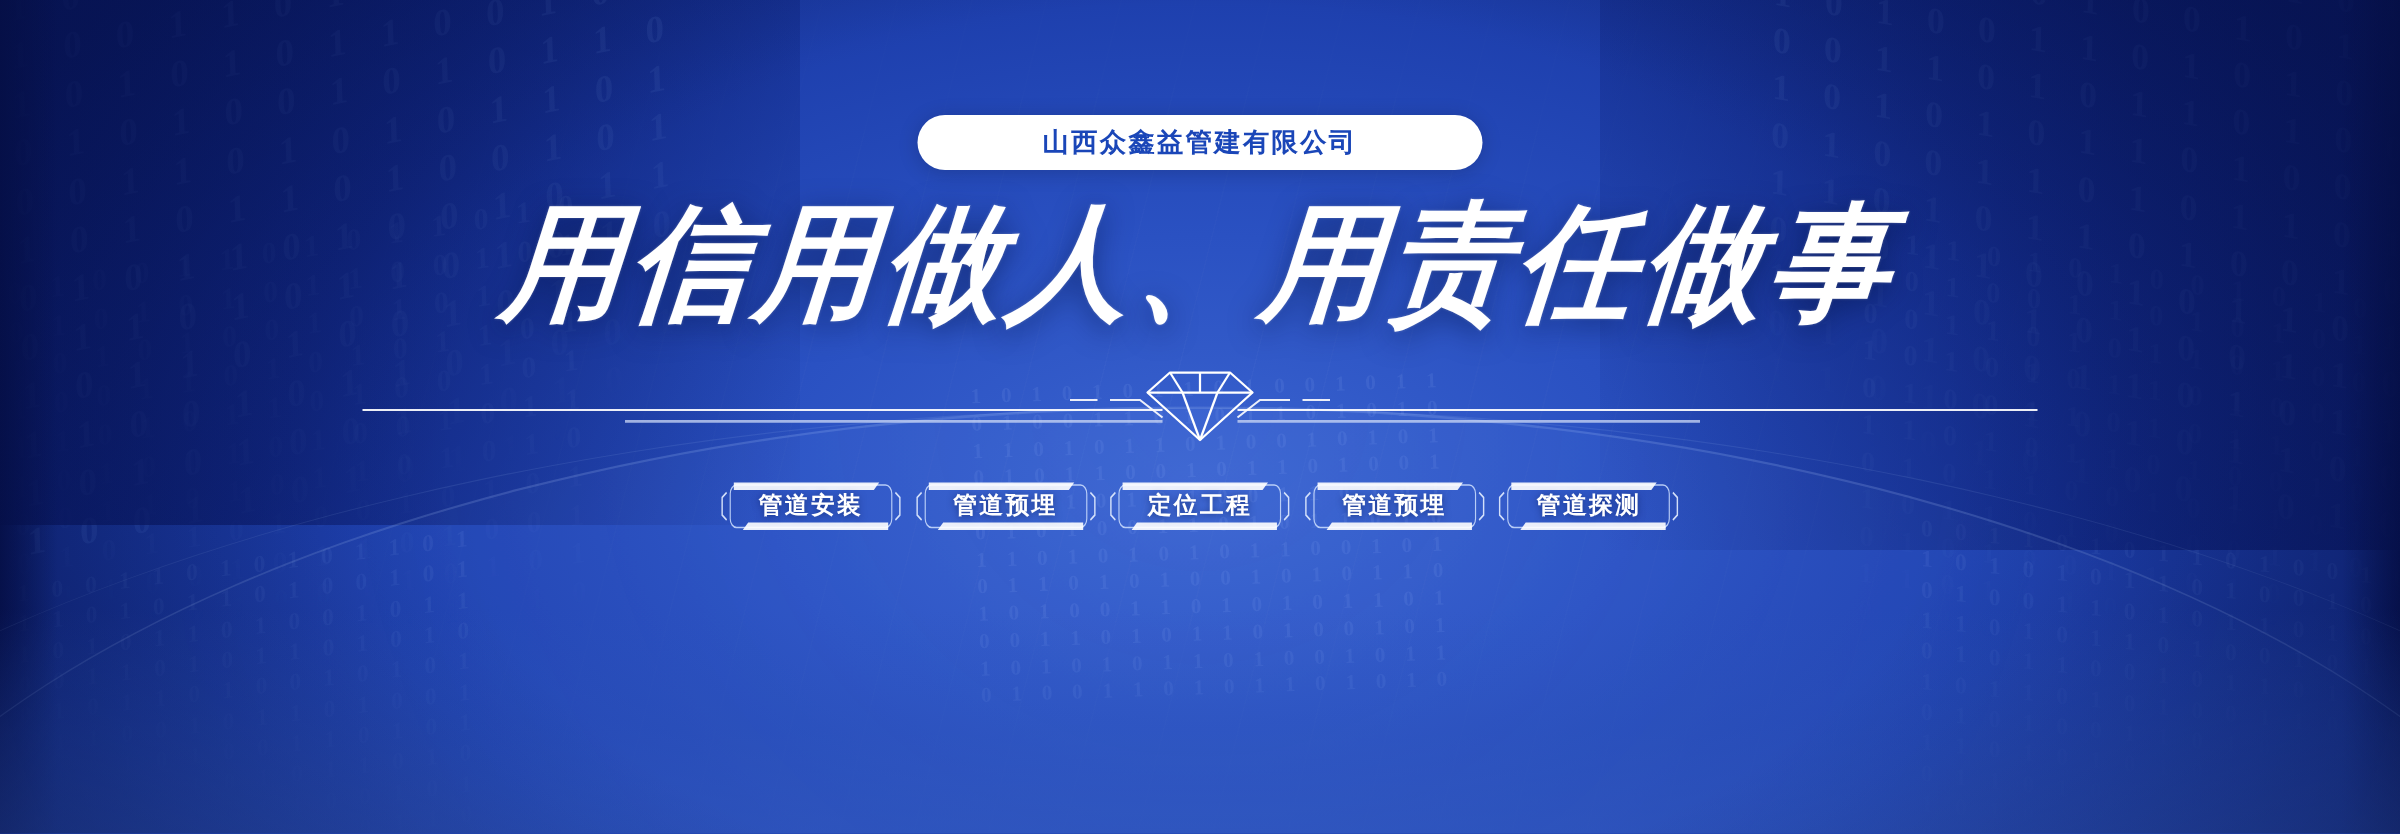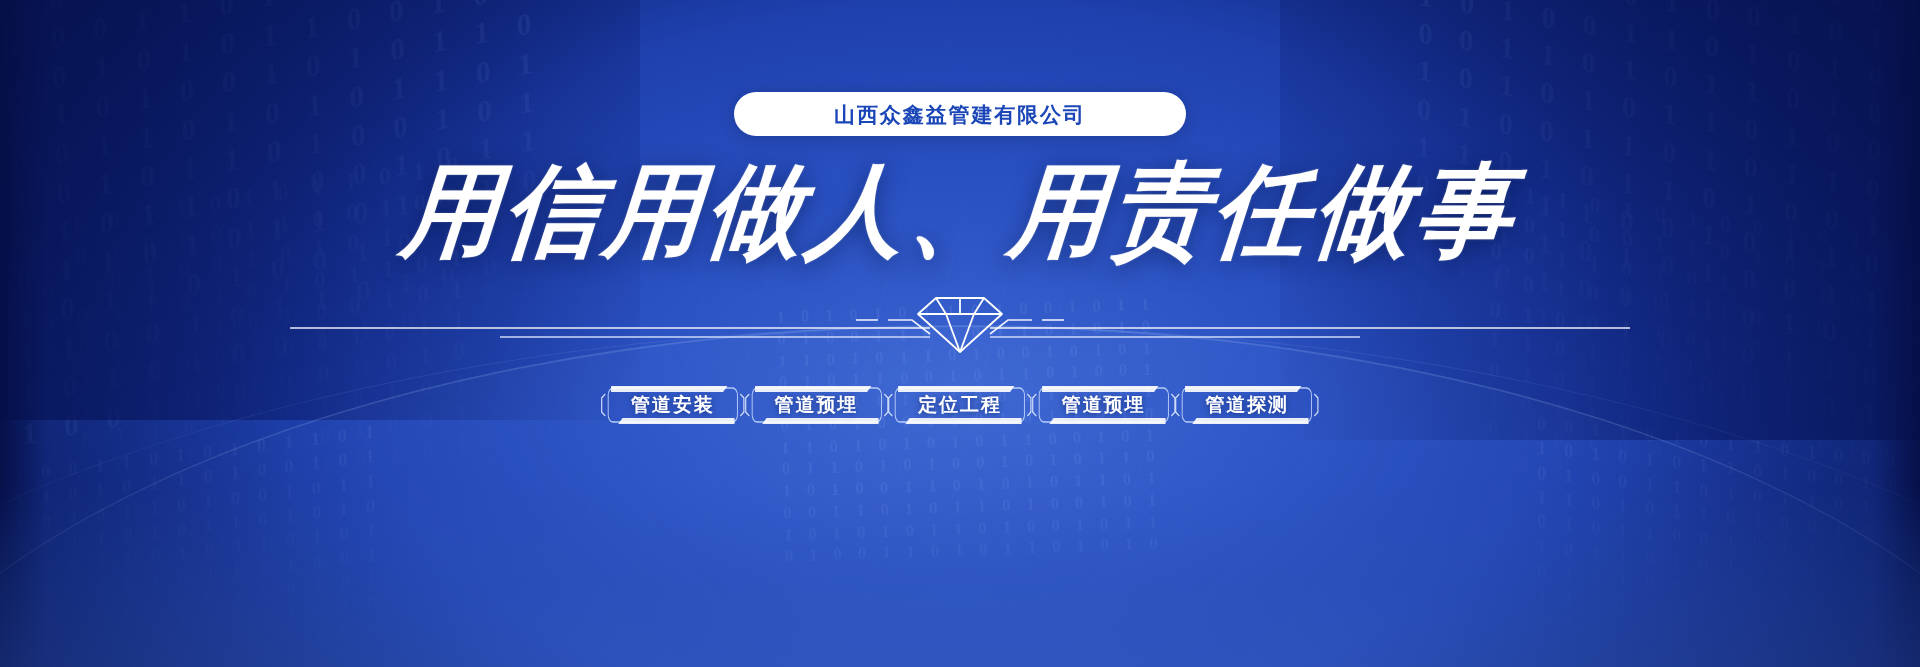--- a/index.html
+++ b/index.html
@@ -200,20 +200,21 @@
     letter-spacing:0.055em;
     line-height:1.2;
     white-space:nowrap;
     text-shadow:0 2px 12px rgba(4,18,70,0.45);
   }
 
   
   .tags{
     margin-top:28px;
     display:flex;align-items:center;justify-content:center;
+    gap:12px;
   }
   .tag{
     position:relative;
     height:42px;
     display:flex;align-items:center;justify-content:center;
     padding:0 30px;
     box-sizing:border-box;
   }
   .tag-frame{
     position:absolute;inset:0;

